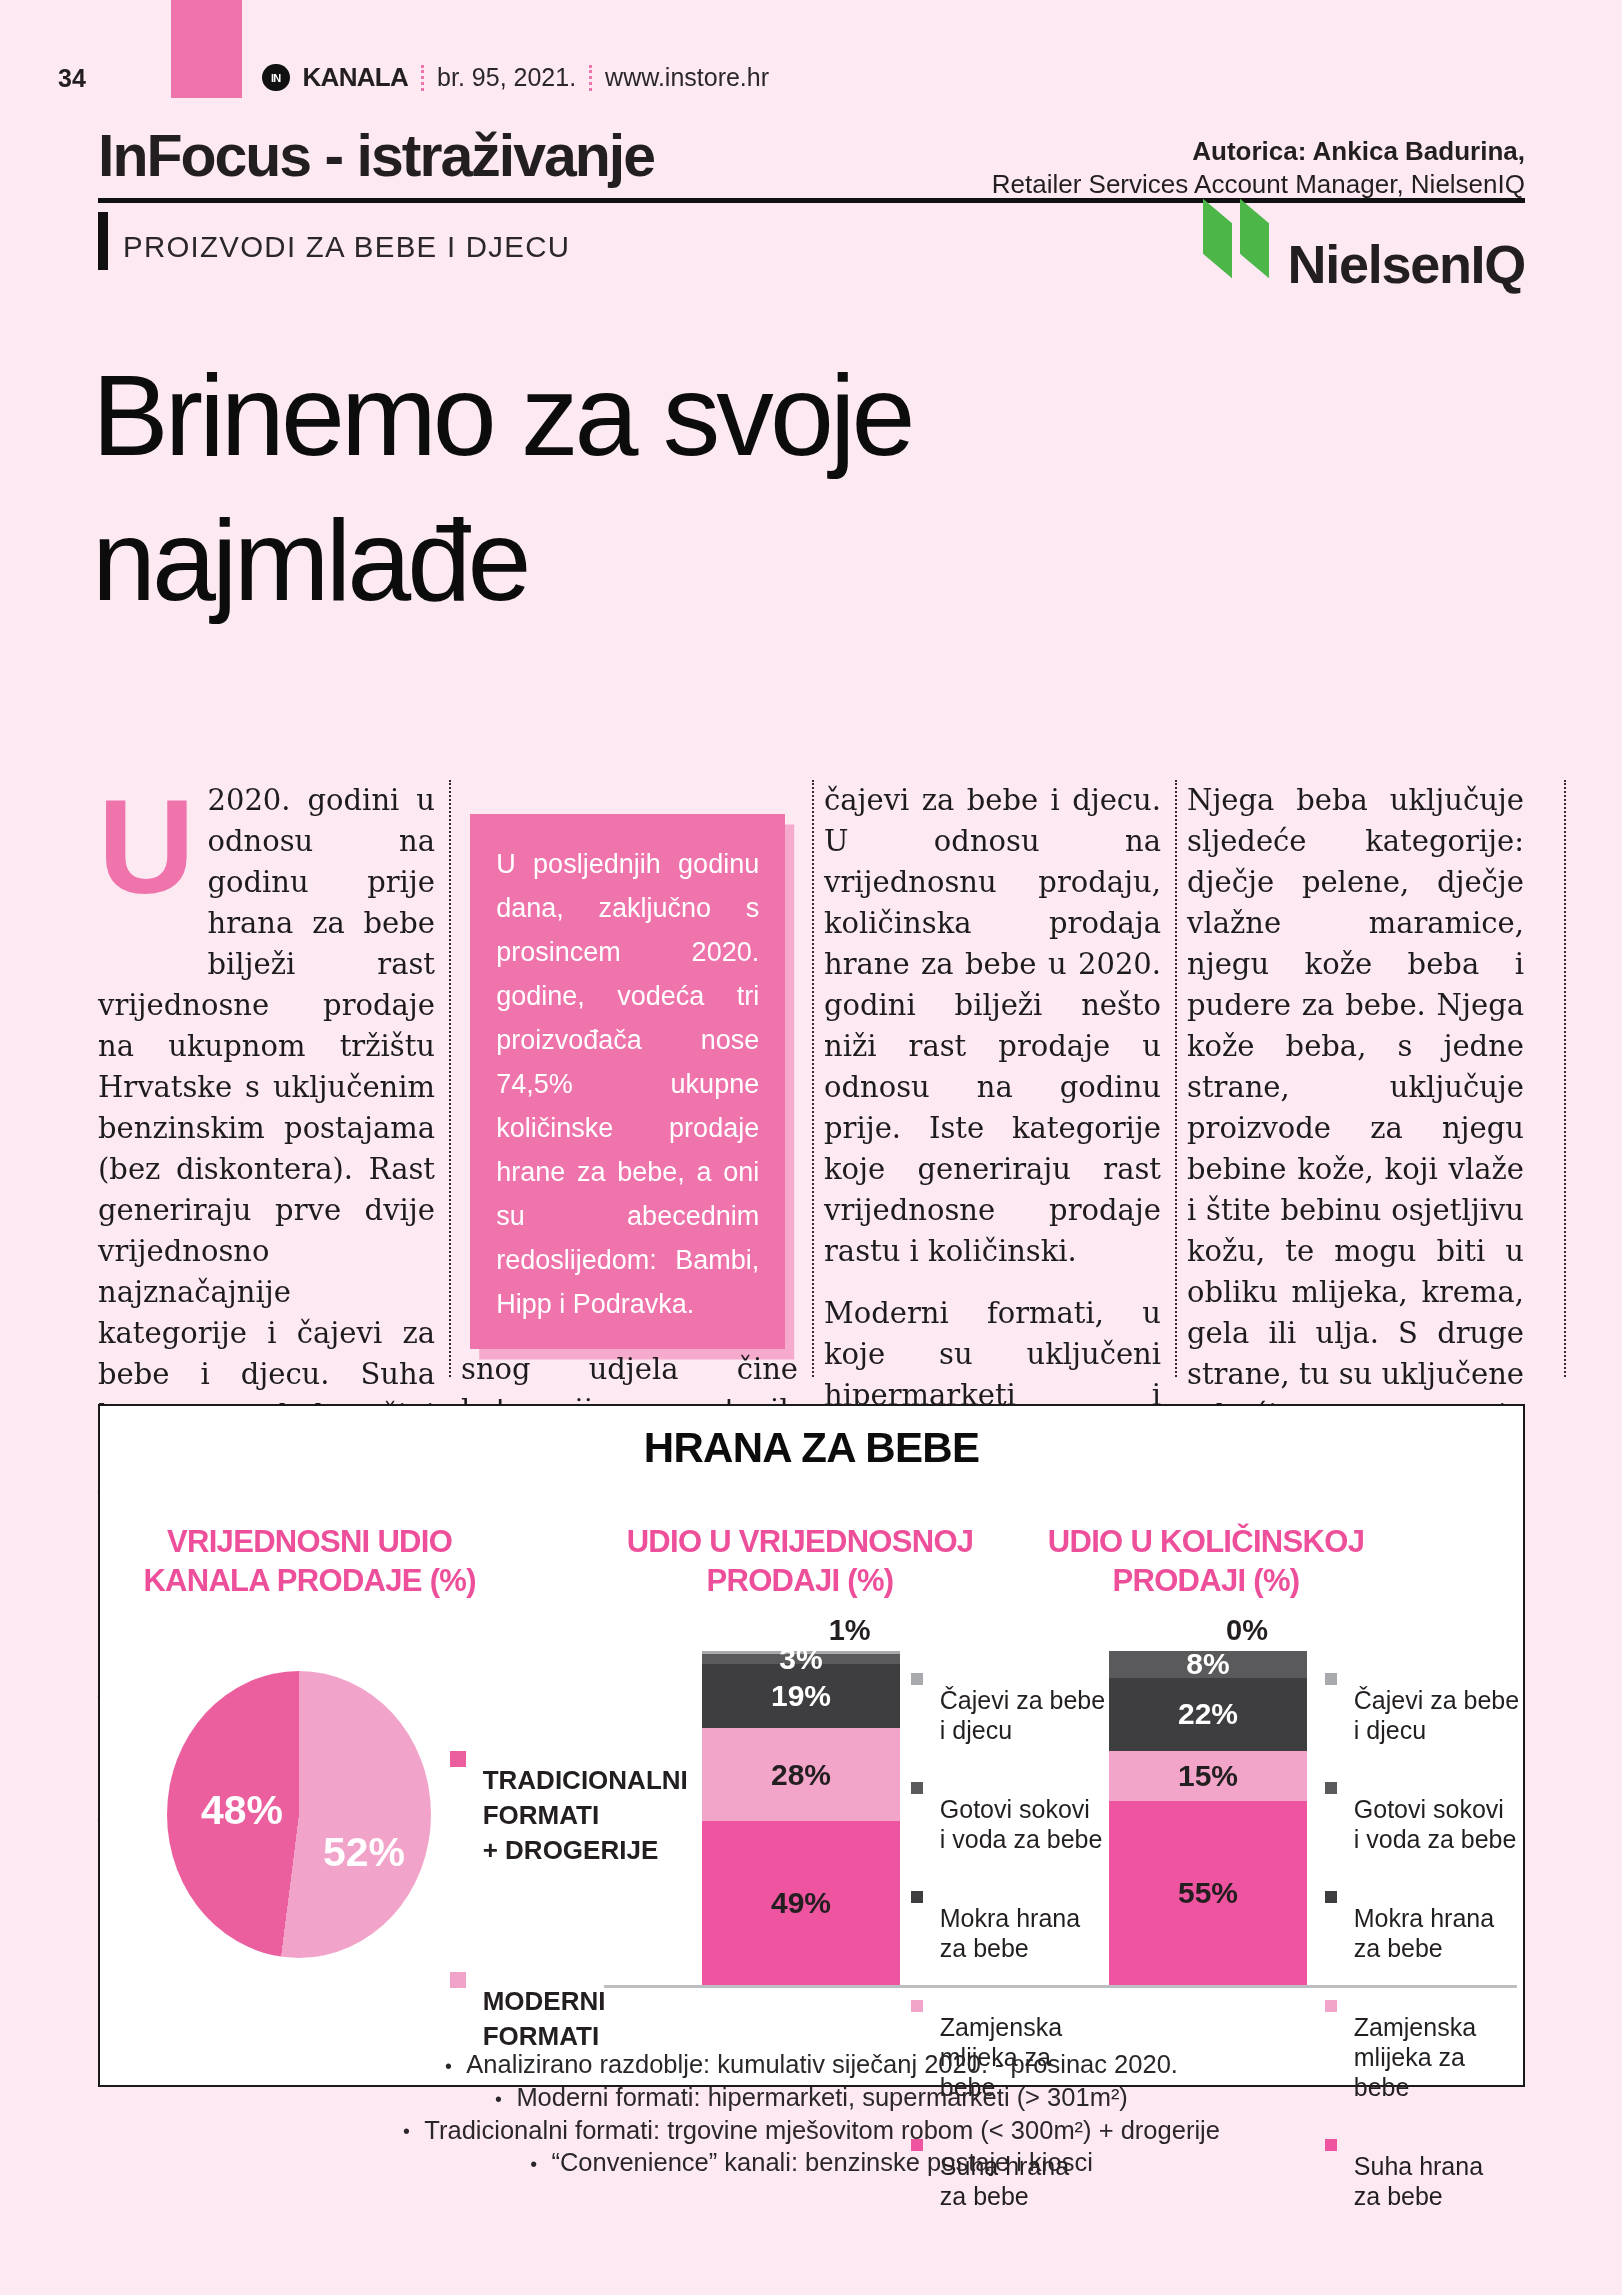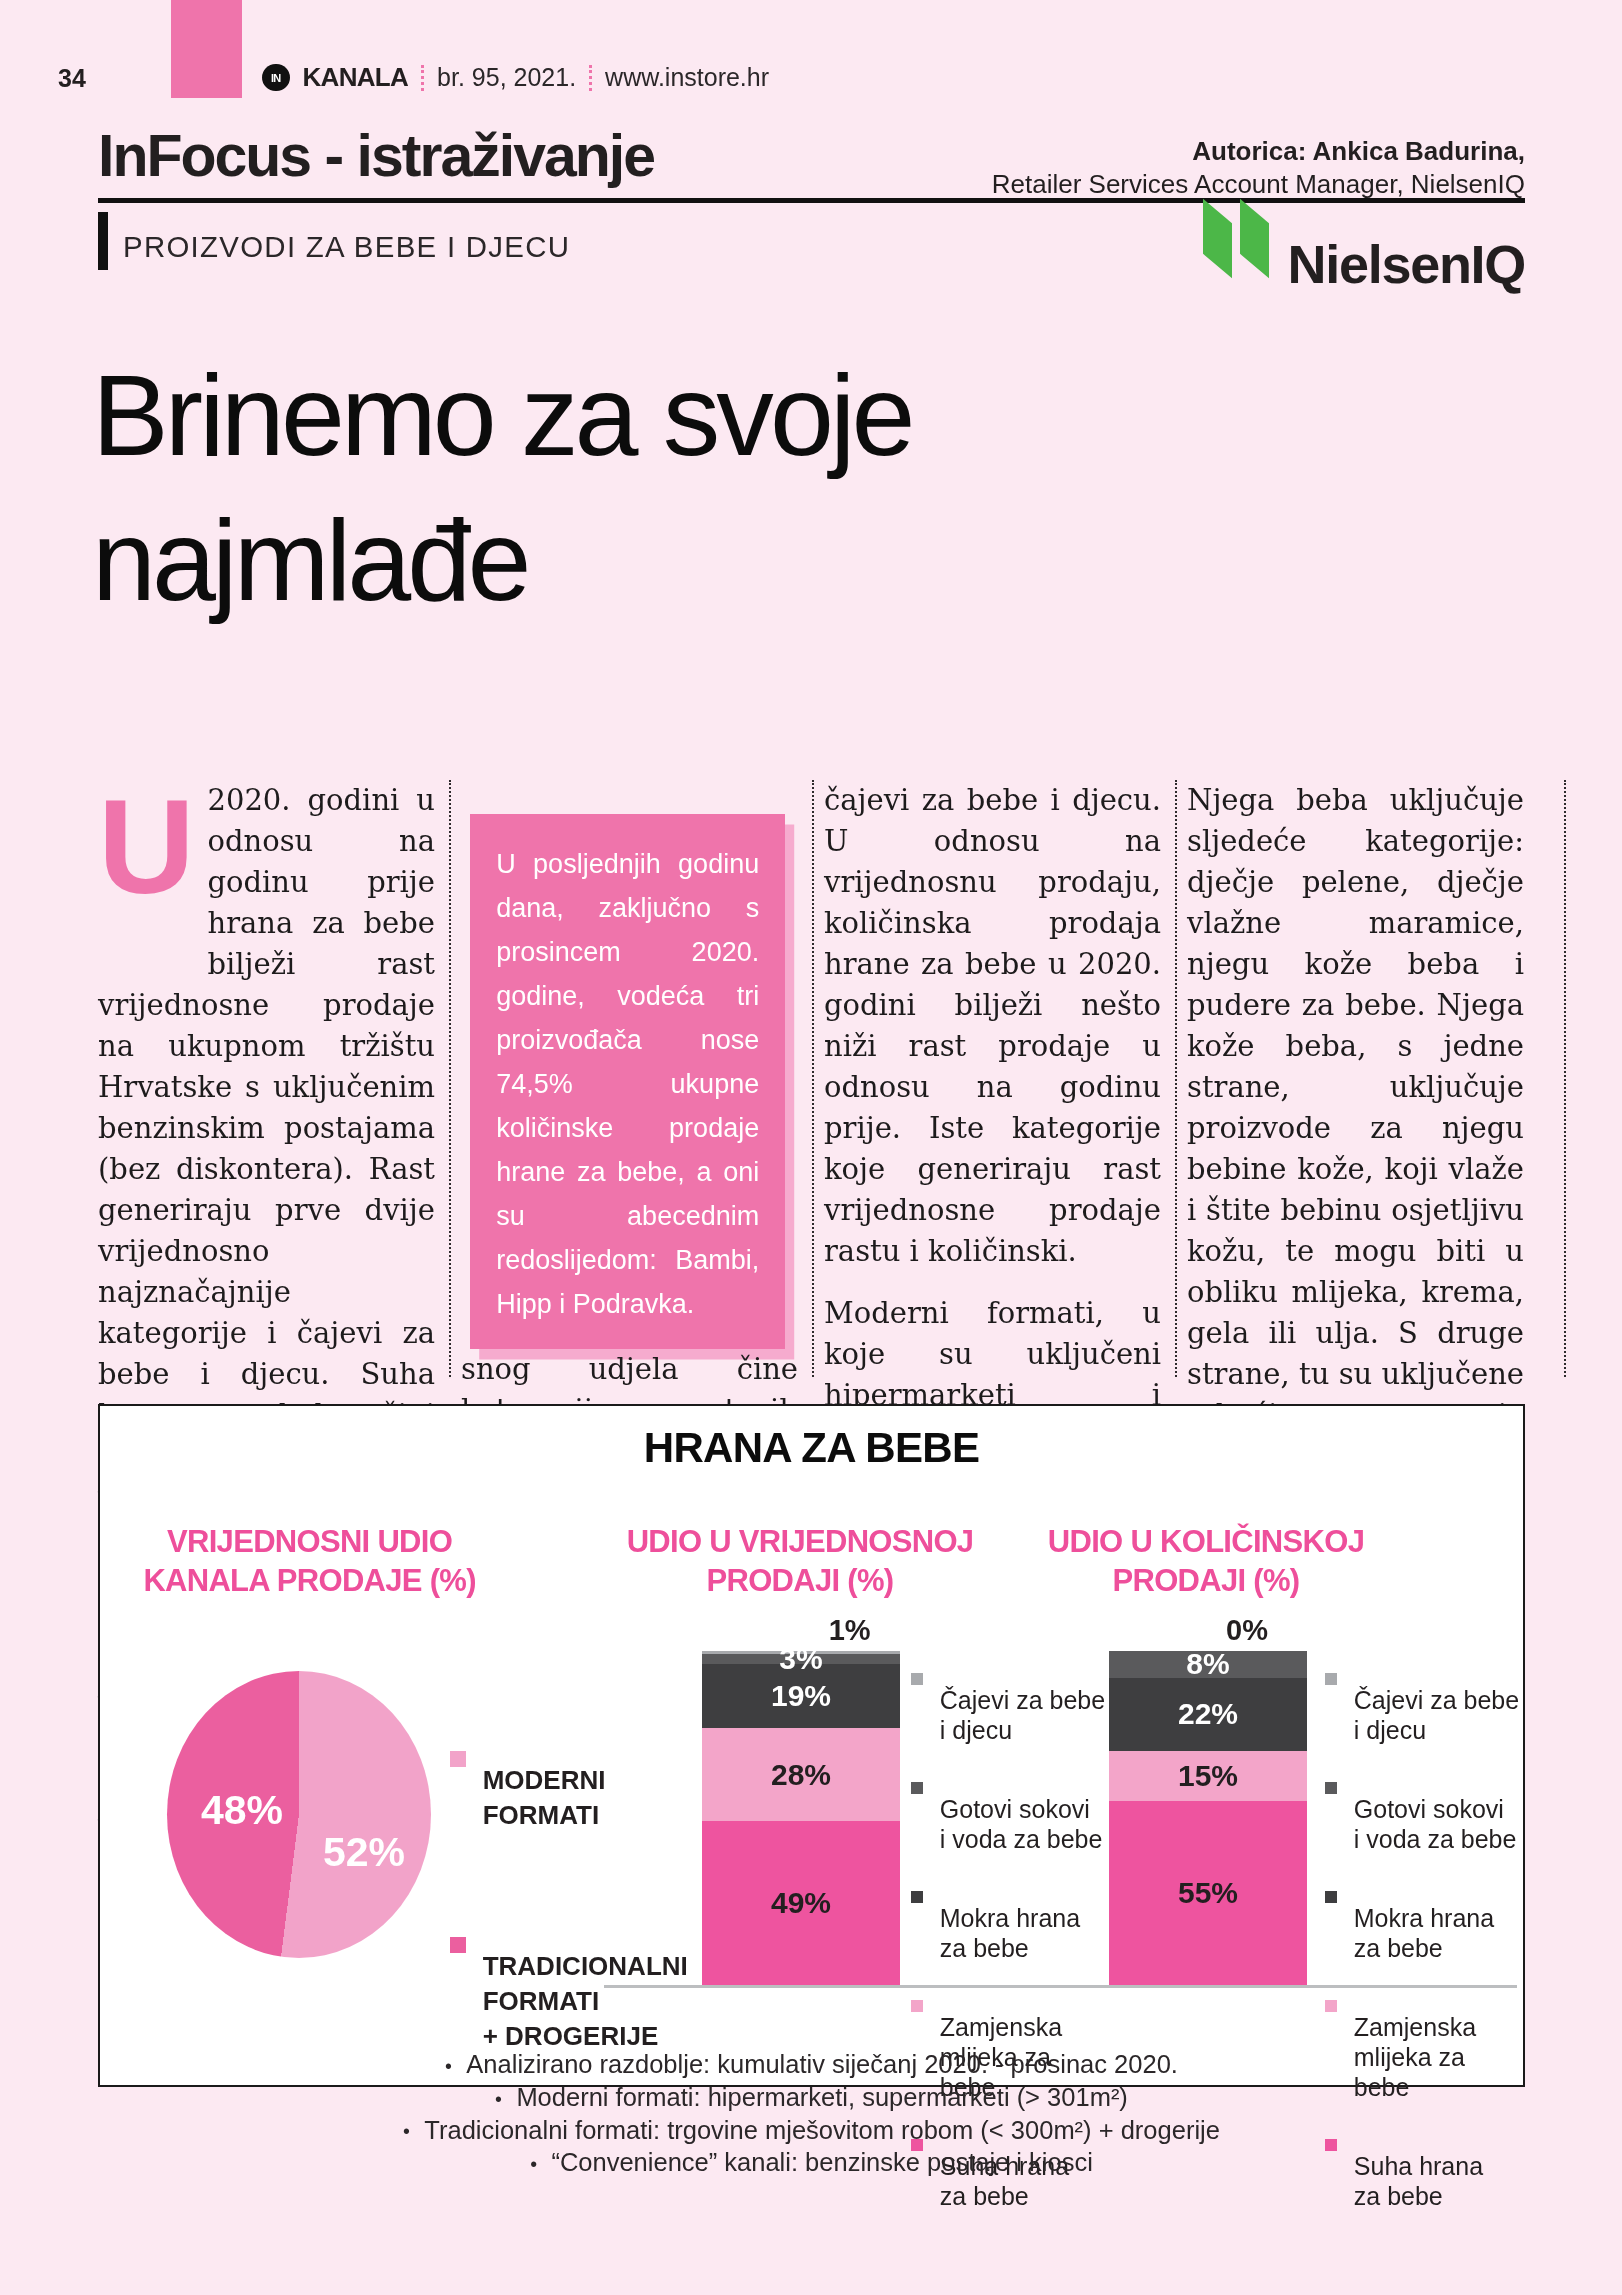--- a/index.html
+++ b/index.html
@@ -155,28 +155,28 @@
       <div>UDIO U KOLIČINSKOJ</div>
       <div>PRODAJI (%)</div>
     </div>
 
     <div class="pie" style="background: conic-gradient(rgb(242, 163, 201) 0deg, rgb(242, 163, 201) 52%, rgb(235, 95, 159) 0deg);">
       <span class="pie-label l48">48%</span>
       <span class="pie-label l52">52%</span>
     </div>
     <div class="legend legend-pie">
         <div class="legend-item">
-          <span class="legend-swatch" style="background: rgb(242, 163, 201);"></span>
-          <span class="legend-label">MODERNI FORMATI</span>
-        </div>
-        <div class="legend-item">
           <span class="legend-swatch" style="background: rgb(235, 95, 159);"></span>
           <span class="legend-label">TRADICIONALNI
 FORMATI
 + DROGERIJE</span>
+        </div>
+        <div class="legend-item">
+          <span class="legend-swatch" style="background: rgb(242, 163, 201);"></span>
+          <span class="legend-label">MODERNI FORMATI</span>
         </div>
       </div>
 
     <div class="bar b1">
         <div class="seg" style="height: 1%; background: rgb(168, 170, 173);"></div>
         <span class="outside-label" style="right: 29.4px;">1%</span>
         <div class="seg" style="height: 3%; background: rgb(90, 90, 92);">
           <span style="color: rgb(255, 255, 255);">3%</span>
         </div>
         <div class="seg" style="height: 19%; background: rgb(62, 62, 64);">

